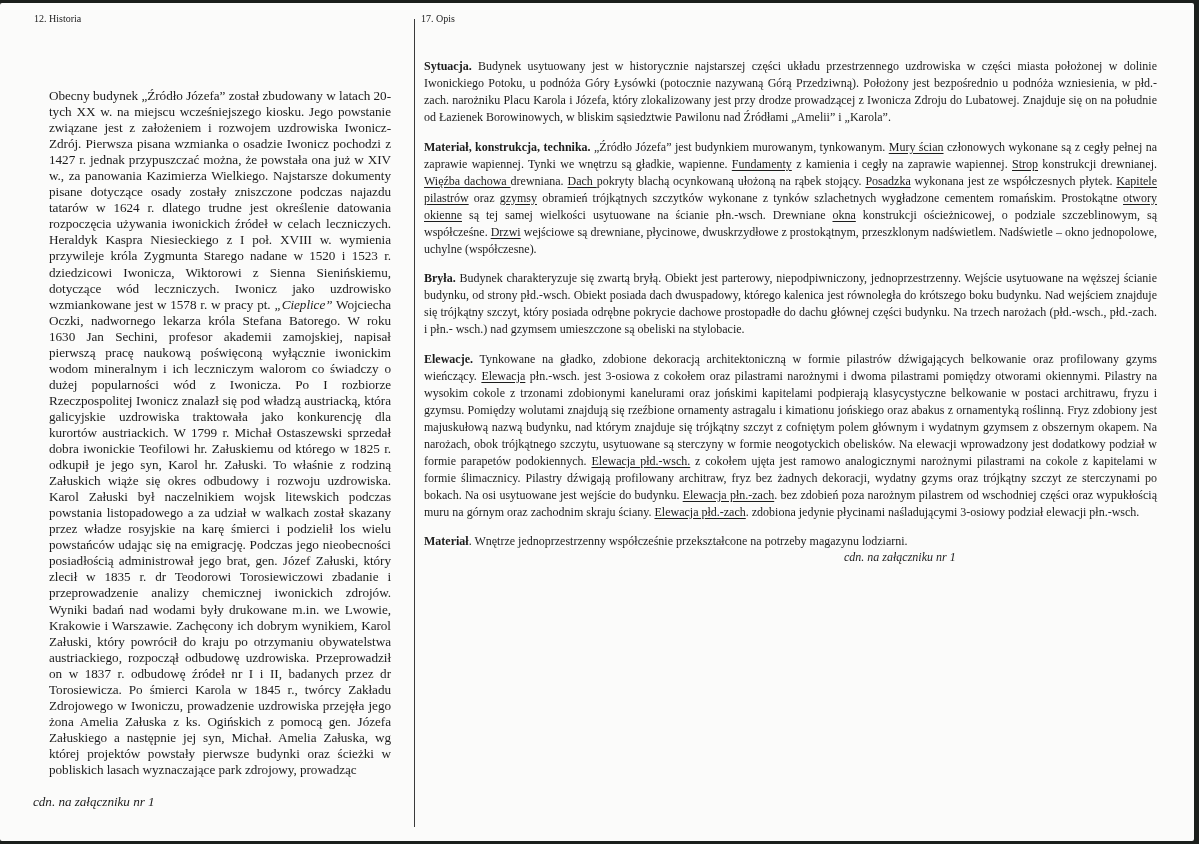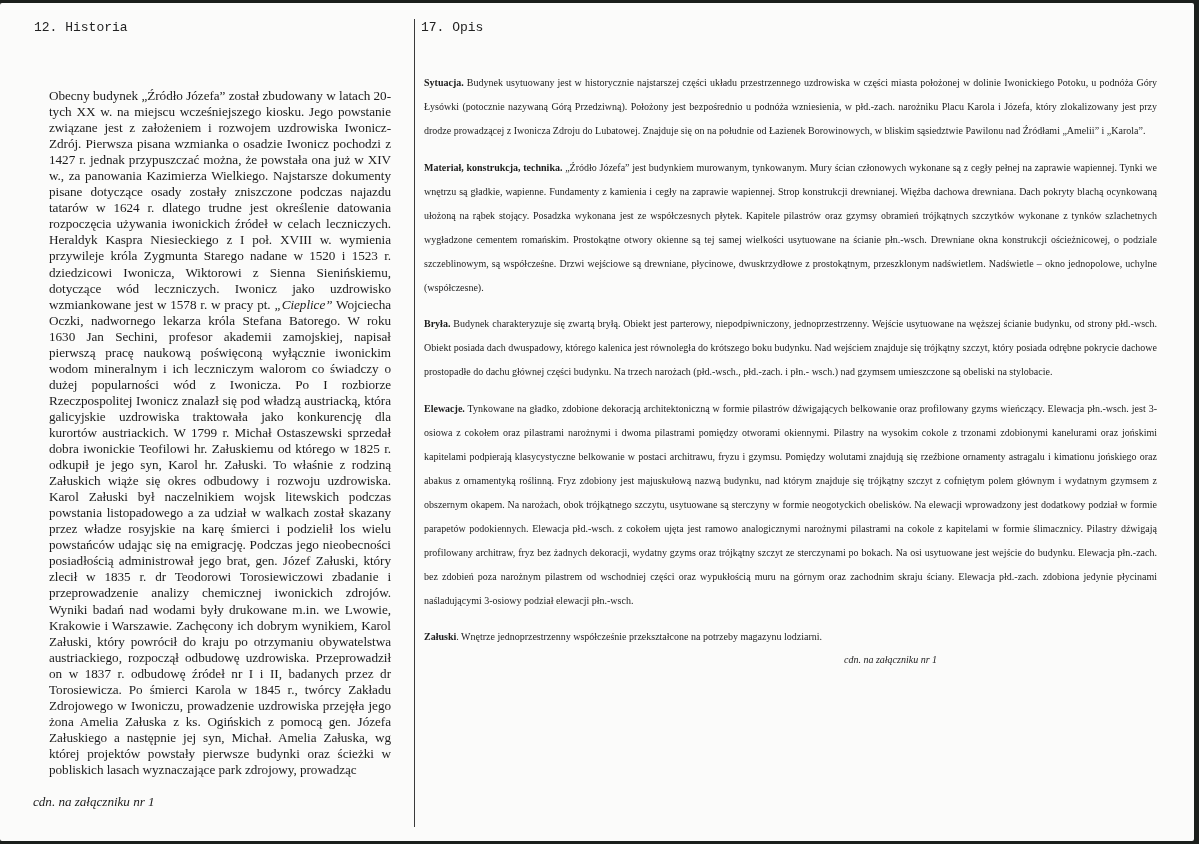--- a/index.html
+++ b/index.html
@@ -13,41 +13,41 @@
   .sheet {
     position:absolute; left:0; top:3px; width:1194px; height:838px;
     background:#fbfbfa;
     border-radius:2px;
   }
   .divider {
     position:absolute; left:414px; top:16px; width:1px; height:808px;
     background:#3a3a3a;
   }
   .header {
-    position:absolute; top:17px;
-    font-family:Liberation Mono, monospace;
-    font-size:13px; color:#222;
+    position:absolute; top:10px;
+    font-family:Liberation Serif, serif;
+    font-size:10px; color:#222;
   }
   .header.left { left:34px; }
   .header.right { left:421px; }
   .col-left {
     position:absolute; left:33px; top:69px; width:374px;
     font-size:13.2px; line-height:16.05px;
     text-align:justify;
     letter-spacing:-0.05px;
   }
   .col-right {
-    position:absolute; left:424px; top:68px; width:733px;
-    font-size:10px; line-height:24px;
+    position:absolute; left:424px; top:55px; width:733px;
+    font-size:12px; line-height:17px;
     text-align:justify;
   }
   .col-right p { margin:0 0 12.5px 0; }
   .col-left p { margin:16px; }
   b { font-weight:bold; }
-  .u { text-underline-offset:2px; }
+  .u { text-decoration:underline; text-underline-offset:2px; }
   i { font-style:italic; }
   .cont-left { display:block; font-style:italic; text-align:left; }
   .cont-right { display:block; font-style:italic; text-align:left; padding-left:420px; margin-top:-1px; }
   .wn { margin-top:2px !important; margin-bottom:0 !important; }
 </style>
 </head>
 <body>
 
 <div class="sheet">
   <div class="header left">12.  Historia</div>
@@ -57,16 +57,16 @@
   <div class="col-left">
     <p id="left-para"><span>Obecny budynek „Źródło Józefa” został zbudowany w latach 20-tych XX w. na miejscu wcześniejszego kiosku. Jego powstanie związane jest z założeniem i rozwojem uzdrowiska Iwonicz-Zdrój. Pierwsza pisana wzmianka o osadzie Iwonicz pochodzi z 1427 r. jednak przypuszczać można, że powstała ona już w XIV w., za panowania Kazimierza Wielkiego. Najstarsze dokumenty pisane dotyczące osady zostały zniszczone podczas najazdu tatarów w 1624 r. dlatego trudne jest określenie datowania rozpoczęcia używania iwonickich źródeł w celach leczniczych. Heraldyk Kaspra Niesieckiego z I poł. XVIII w. wymienia przywileje króla Zygmunta Starego nadane w 1520 i 1523 r. dziedzicowi Iwonicza, Wiktorowi z Sienna Sienińskiemu, dotyczące wód leczniczych. Iwonicz jako uzdrowisko wzmiankowane jest w 1578 r. w pracy pt. </span><i>„Cieplice”</i><span> Wojciecha Oczki, nadwornego lekarza króla Stefana Batorego. W roku 1630 Jan Sechini, profesor akademii zamojskiej, napisał pierwszą pracę naukową poświęconą wyłącznie iwonickim wodom mineralnym i ich leczniczym walorom co świadczy o dużej popularności wód z Iwonicza. Po I rozbiorze Rzeczpospolitej Iwonicz znalazł się pod władzą austriacką, która galicyjskie uzdrowiska traktowała jako konkurencję dla kurortów austriackich. W 1799 r. Michał Ostaszewski sprzedał dobra iwonickie Teofilowi hr. Załuskiemu od którego w 1825 r. odkupił je jego syn, Karol hr. Załuski. To właśnie z rodziną Załuskich wiąże się okres odbudowy i rozwoju uzdrowiska. Karol Załuski był naczelnikiem wojsk litewskich podczas powstania listopadowego a za udział w walkach został skazany przez władze rosyjskie na karę śmierci i podzielił los wielu powstańców udając się na emigrację. Podczas jego nieobecności posiadłością administrował jego brat, gen. Józef Załuski, który zlecił w 1835 r. dr Teodorowi Torosiewiczowi zbadanie i przeprowadzenie analizy chemicznej iwonickich zdrojów. Wyniki badań nad wodami były drukowane m.in. we Lwowie, Krakowie i Warszawie. Zachęcony ich dobrym wynikiem, Karol Załuski, który powrócił do kraju po otrzymaniu obywatelstwa austriackiego, rozpoczął odbudowę uzdrowiska. Przeprowadził on w 1837 r. odbudowę źródeł nr I i II, badanych przez dr Torosiewicza. Po śmierci Karola w 1845 r., twórcy Zakładu Zdrojowego w Iwoniczu, prowadzenie uzdrowiska przejęła jego żona Amelia Załuska z ks. Ogińskich z pomocą gen. Józefa Załuskiego a następnie jej syn, Michał. Amelia Załuska, wg której projektów powstały pierwsze budynki oraz ścieżki w pobliskich lasach wyznaczające park zdrojowy, prowadząc</span></p>
     <span class="cont-left">cdn. na załączniku nr 1</span>
   </div>
 
   <div class="col-right" id="right-col">
     <p><b>Sytuacja.</b><span> Budynek usytuowany jest w historycznie najstarszej części układu przestrzennego uzdrowiska w części miasta położonej w dolinie Iwonickiego Potoku, u podnóża Góry Łysówki (potocznie nazywaną Górą Przedziwną). Położony jest bezpośrednio u podnóża wzniesienia, w płd.-zach. narożniku Placu Karola i Józefa, który zlokalizowany jest przy drodze prowadzącej z Iwonicza Zdroju do Lubatowej. Znajduje się on na południe od Łazienek Borowinowych, w bliskim sąsiedztwie Pawilonu nad Źródłami „Amelii” i „Karola”.</span></p>
       <p><b>Materiał, konstrukcja, technika.</b><span> „Źródło Józefa” jest budynkiem murowanym, tynkowanym. </span><span class="u">Mury ścian</span><span> członowych wykonane są z cegły pełnej na zaprawie wapiennej. Tynki we wnętrzu są gładkie, wapienne. </span><span class="u">Fundamenty</span><span> z kamienia i cegły na zaprawie wapiennej. </span><span class="u">Strop</span><span> konstrukcji drewnianej. </span><span class="u">Więźba dachowa </span><span>drewniana. </span><span class="u">Dach </span><span> pokryty blachą ocynkowaną ułożoną na rąbek stojący. </span><span class="u">Posadzka</span><span> wykonana jest ze współczesnych płytek. </span><span class="u">Kapitele pilastrów</span><span> oraz </span><span class="u">gzymsy</span><span> obramień trójkątnych szczytków wykonane z tynków szlachetnych wygładzone cementem romańskim. Prostokątne </span><span class="u">otwory okienne</span><span> są tej samej wielkości usytuowane na ścianie płn.-wsch. Drewniane </span><span class="u">okna</span><span> konstrukcji ościeżnicowej, o podziale szczeblinowym, są współcześne. </span><span class="u">Drzwi</span><span> wejściowe są drewniane, płycinowe, dwuskrzydłowe z prostokątnym, przeszklonym nadświetlem. Nadświetle – okno jednopolowe, uchylne (współczesne).</span></p>
       <p><b>Bryła.</b><span> Budynek charakteryzuje się zwartą bryłą. Obiekt jest parterowy, niepodpiwniczony, jednoprzestrzenny. Wejście usytuowane na węższej ścianie budynku, od strony płd.-wsch. Obiekt posiada dach dwuspadowy, którego kalenica jest równoległa do krótszego boku budynku. Nad wejściem znajduje się trójkątny szczyt, który posiada odrębne pokrycie dachowe prostopadłe do dachu głównej części budynku. Na trzech narożach (płd.-wsch., płd.-zach. i płn.- wsch.) nad gzymsem umieszczone są obeliski na stylobacie.</span></p>
       <p><b>Elewacje.</b><span> Tynkowane na gładko, zdobione dekoracją architektoniczną w formie pilastrów dźwigających belkowanie oraz profilowany gzyms wieńczący. </span><span class="u">Elewacja</span><span> płn.-wsch. jest 3-osiowa z cokołem oraz pilastrami narożnymi i dwoma pilastrami pomiędzy otworami okiennymi. Pilastry na wysokim cokole z trzonami zdobionymi kanelurami oraz jońskimi kapitelami podpierają klasycystyczne belkowanie w postaci architrawu, fryzu i gzymsu. Pomiędzy wolutami znajdują się rzeźbione ornamenty astragalu i kimationu jońskiego oraz abakus z ornamentyką roślinną. Fryz zdobiony jest majuskułową nazwą budynku, nad którym znajduje się trójkątny szczyt z cofniętym polem głównym i wydatnym gzymsem z obszernym okapem. Na narożach, obok trójkątnego szczytu, usytuowane są sterczyny w formie neogotyckich obelisków. Na elewacji wprowadzony jest dodatkowy podział w formie parapetów podokiennych. </span><span class="u">Elewacja płd.-wsch.</span><span> z cokołem ujęta jest ramowo analogicznymi narożnymi pilastrami na cokole z kapitelami w formie ślimacznicy. Pilastry dźwigają profilowany architraw, fryz bez żadnych dekoracji, wydatny gzyms oraz trójkątny szczyt ze sterczynami po bokach. Na osi usytuowane jest wejście do budynku. </span><span class="u">Elewacja płn.-zach</span><span>. bez zdobień poza narożnym pilastrem od wschodniej części oraz wypukłością muru na górnym oraz zachodnim skraju ściany. </span><span class="u">Elewacja płd.-zach</span><span>. zdobiona jedynie płycinami naśladującymi 3-osiowy podział elewacji płn.-wsch.</span></p>
-      <p class="wn"><b>Załuski</b><span>. Wnętrze jednoprzestrzenny współcześnie przekształcone na potrzeby magazynu lodziarni.</span></p>
+      <p class="wn"><b>Materiał</b><span>. Wnętrze jednoprzestrzenny współcześnie przekształcone na potrzeby magazynu lodziarni.</span></p>
       <span class="cont-right" id="right-cont">cdn. na załączniku nr 1</span>
   </div>
 </div>
 
 </body></html>

